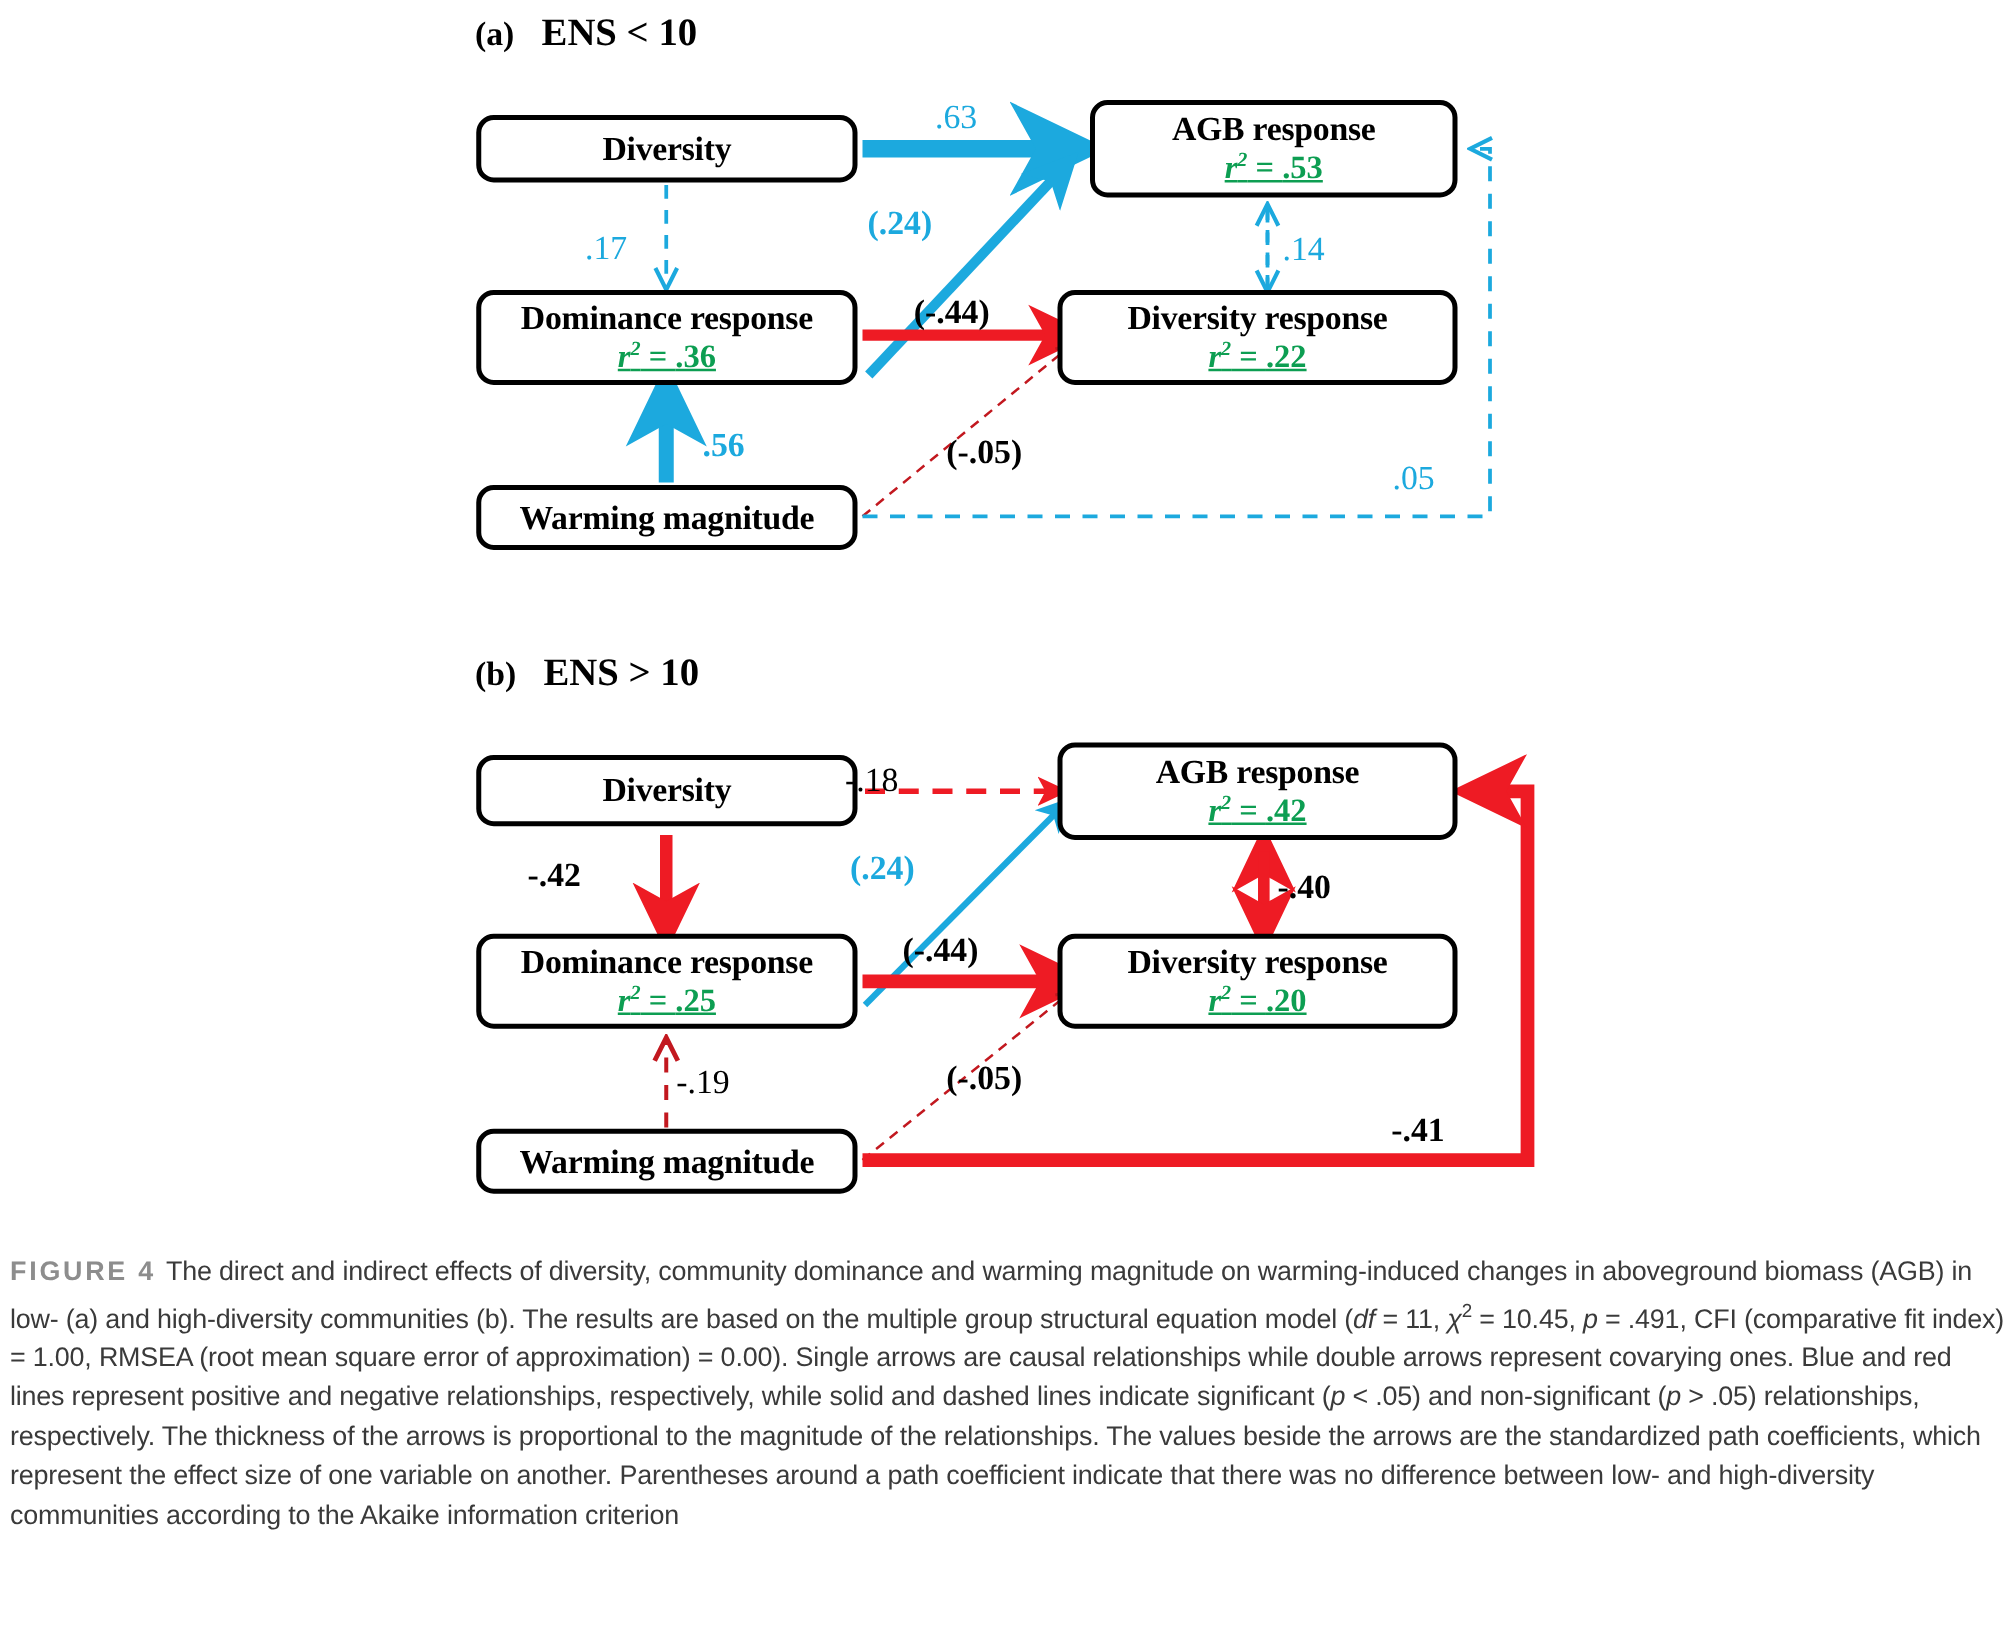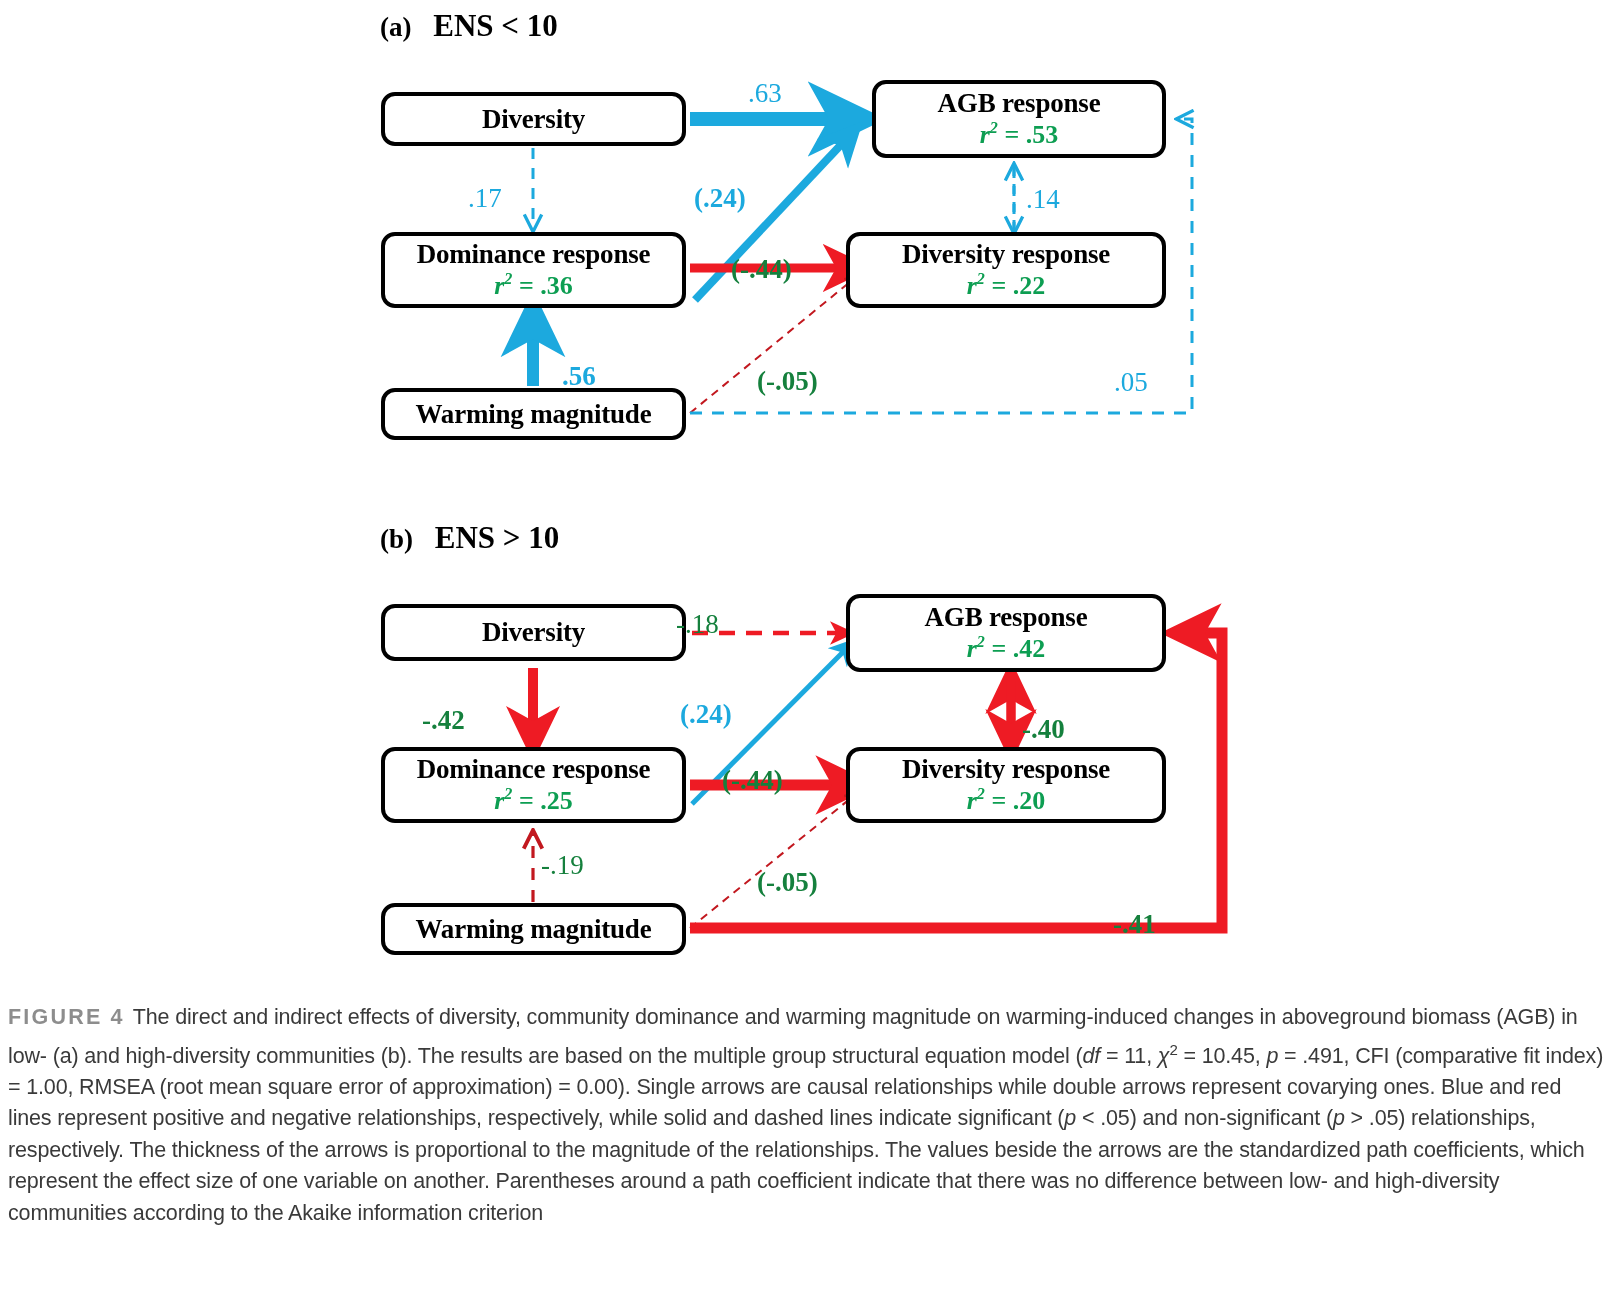--- a/index.html
+++ b/index.html
@@ -46,20 +46,21 @@
     letter-spacing: -0.2px;
     white-space: nowrap;
   }
   .node-r2 {
     font-weight: bold;
     color: #0d9e52;
     font-size: 26px;
     line-height: 1.1;
     margin-top: 2px;
     white-space: nowrap;
+    text-decoration: underline;
   }
   .node-r2 .ital { font-style: italic; }
   .node-r2 sup { font-size: 0.62em; vertical-align: super; font-style: italic;}
   
   .panel-title {
     position: absolute;
     font-family: "Liberation Serif", serif;
     font-weight: bold;
     color: #000000;
     font-size: 31px;
@@ -70,22 +71,22 @@
   
   .coef {
     position: absolute;
     font-family: "Liberation Serif", serif;
     font-size: 27px;
     white-space: nowrap;
     z-index: 7;
     text-align: center;
   }
   .coef.blue   { color: #1CA9DE; }
-  .coef.red    { color: #15803d; font-family: Liberation Serif, serif; }
-  .coef.bold   { font-weight: bold; margin-top: 20px; }
+  .coef.red    { color: #000000; font-family: Liberation Serif, serif; }
+  .coef.bold   { font-weight: bold; }
   
   #caption {
     position: absolute;
     left: 8px;
     top: 1002px;
     width: 1596px;
     font-family: "Liberation Sans", sans-serif;
     font-size: 21.5px;
     line-height: 31.4px;
     color: #3a3a3a;

